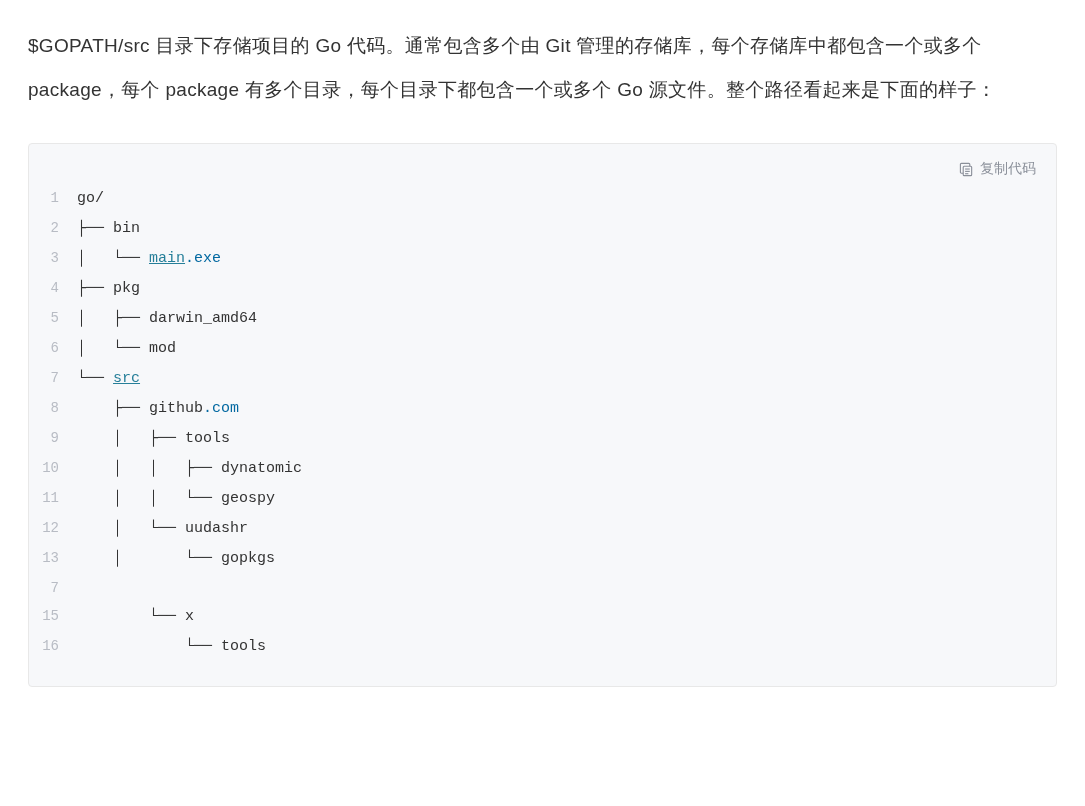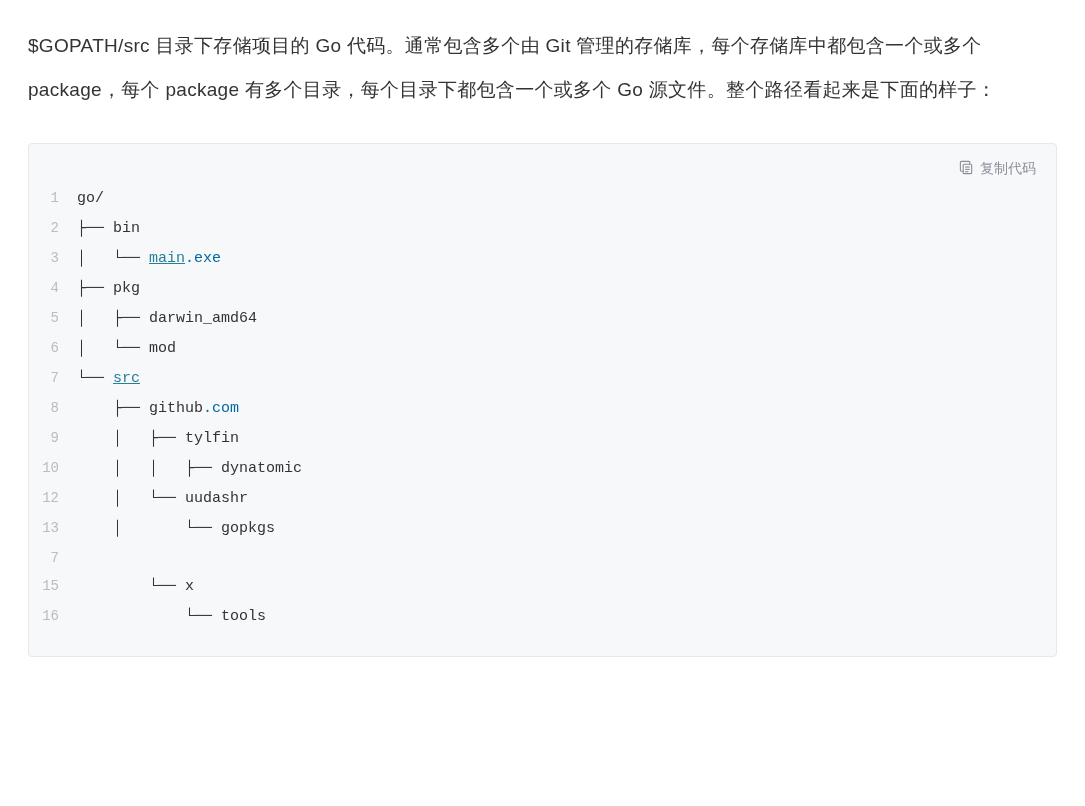--- a/index.html
+++ b/index.html
@@ -26,20 +26,21 @@
       border: 1px solid #e8e8e8;
       border-radius: 4px;
       position: relative;
       padding: 20px 0 24px 0;
     }
     .copy-button {
       position: absolute;
       top: 16px;
       right: 20px;
       display: flex;
+      align-items: center;
       gap: 6px;
       color: #8a8f99;
       font-size: 14px;
       cursor: pointer;
       background: none;
       border: none;
       font-family: inherit;
     }
     .copy-icon {
       width: 15px;
@@ -123,25 +124,29 @@
       <div class="code-line">
         <span class="line-number">7</span>
         <span class="line-content"><span>└── </span><span class="token-teal">src</span></span>
       </div>
       <div class="code-line">
         <span class="line-number">8</span>
         <span class="line-content"><span>    ├── github</span><span class="token-redbrown">.com</span></span>
       </div>
       <div class="code-line">
         <span class="line-number">9</span>
-        <span class="line-content"><span>    │   ├── tylfin</span></span>
+        <span class="line-content"><span>    │   ├── tools</span></span>
       </div>
       <div class="code-line">
         <span class="line-number">10</span>
         <span class="line-content"><span>    │   │   ├── dynatomic</span></span>
+      </div>
+      <div class="code-line">
+        <span class="line-number">11</span>
+        <span class="line-content"><span>    │   │   └── geospy</span></span>
       </div>
       <div class="code-line">
         <span class="line-number">12</span>
         <span class="line-content"><span>    │   └── uudashr</span></span>
       </div>
       <div class="code-line">
         <span class="line-number">13</span>
         <span class="line-content"><span>    │       └── gopkgs</span></span>
       </div>
       <div class="code-line">

